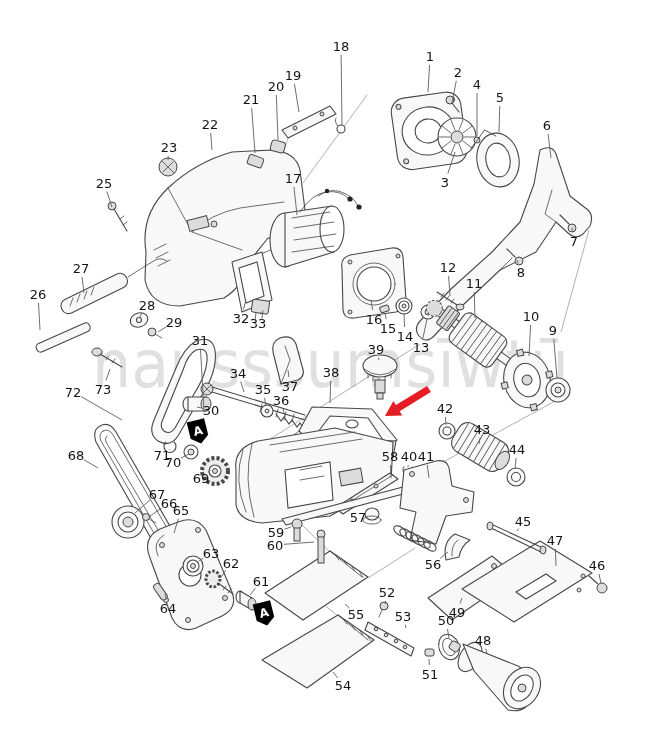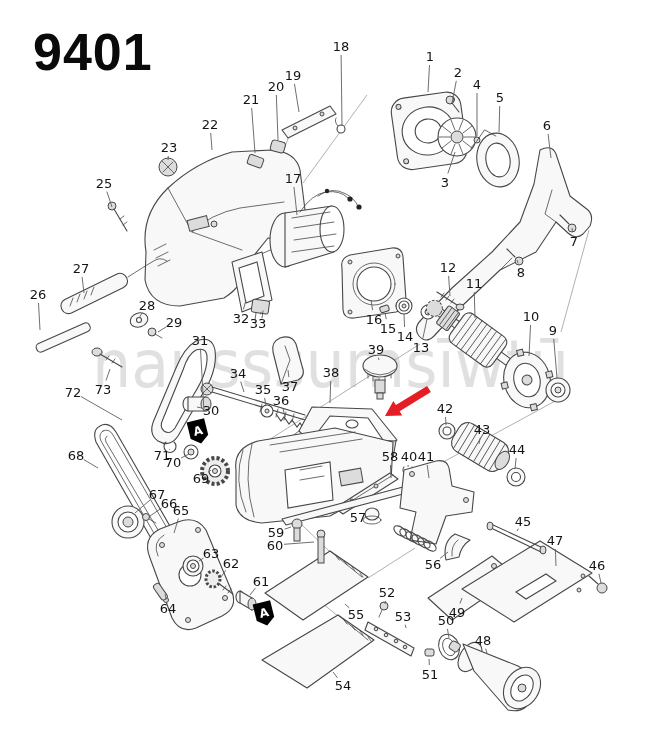--- a/index.html
+++ b/index.html
@@ -19,21 +19,20 @@
   .ln2{fill:none;stroke:#474747;stroke-width:0.8;stroke-linecap:round;}
   .thin{fill:none;stroke:#8f8f8f;stroke-width:0.7;}
   .callout{font:13px "DejaVu Sans",sans-serif;fill:#141414;}
   .marker-letter{font:bold 12px "DejaVu Sans",sans-serif;fill:#ffffff;}
 </style>
 </head>
 <body>
 
 <div id="canvas">
 
-  <h1 id="model-title">9401</h1>
 
   <div id="watermark">nausssumsīwtū</div>
 
   <svg id="diagram-layer" width="650" height="731" viewBox="0 0 650 731">
 
     <g>
       <path class="thin" d="M303,183 L367,95"></path>
       <path class="thin" d="M290,133 L248,250"></path>
       <path class="thin" d="M420,344 L264,443"></path>
       <path class="thin" d="M557,400 L434,467"></path>

